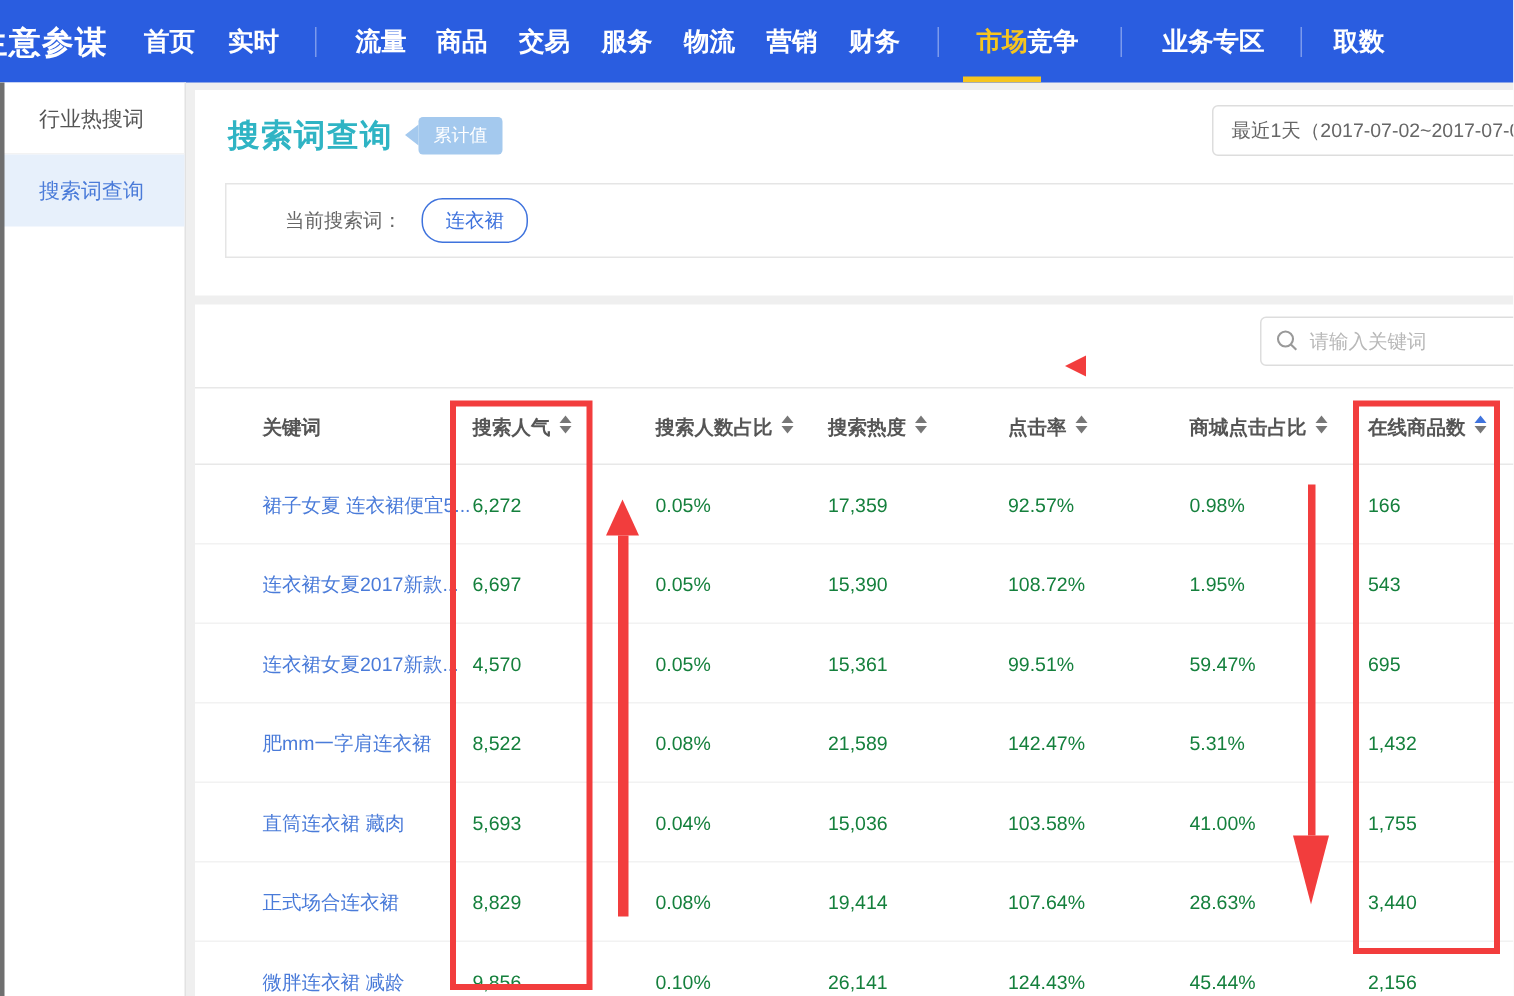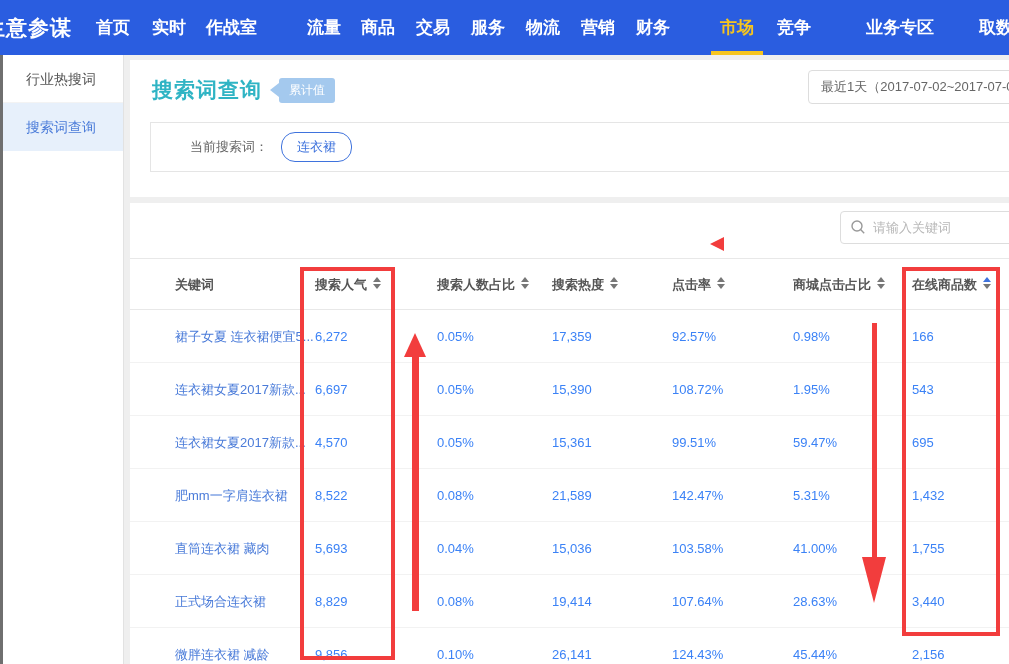--- a/index.html
+++ b/index.html
@@ -9,21 +9,21 @@
 
   
   .topnav { position:absolute; left:0; top:0; width:1009px; height:55px; background:#2a5de0;
             display:flex; align-items:center; color:#fff; overflow:hidden; }
   .brand { margin-left:-16px; font-size:21px; font-weight:bold; letter-spacing:1px; white-space:nowrap; cursor:pointer; }
   .nav-item { position:relative; font-size:17px; font-weight:bold; white-space:nowrap; cursor:pointer; height:55px; line-height:55px; }
   .nav-item.active { color:#f6c51f; }
   .nav-item.active::after { content:""; position:absolute; left:-9px; right:-9px; bottom:0; height:4px; background:#f6c51f; }
   .nav-sep { width:1px; height:20px; background:rgba(255,255,255,.38); align-self:center; }
   .m24{margin-left:24px}.m22{margin-left:22px}.m20{margin-left:20px}.m26{margin-left:26px}
-  .m21{margin-left:21px}.m25{margin-left:25px}.m23{margin-left:23px}.m28{margin-left:28px}.m27{margin-left:27px}
+  .m21{margin-left:21px}.m25{margin-left:25px}.m23{}.m28{margin-left:28px}.m27{margin-left:27px}
 
   
   .left-dark-strip { position:absolute; left:0; top:55px; width:3px; height:609px; background:#6f6f6f; z-index:3; }
   .sidebar { position:absolute; left:0; top:55px; width:124px; height:609px; background:#fff; border-right:1px solid #e2e2e2; z-index:2; }
   .side-item { height:48px; line-height:48px; padding-left:26px; font-size:14px; color:#555; cursor:pointer; border-bottom:1px solid #f3f3f3; }
   .side-item.active { background:#e7f0fb; color:#4a7bd9; border-bottom:none; }
 
   
   .card { position:absolute; background:#fff; }
   .header-card { left:130px; top:60px; width:890px; height:137px; }
@@ -48,21 +48,21 @@
 
   .thead { position:absolute; left:0; top:55px; width:890px; height:52px; border-top:1px solid #e8e8e8; border-bottom:1px solid #e8e8e8; }
   .th { position:absolute; top:0; height:52px; line-height:52px; font-size:13px; font-weight:bold; color:#555; white-space:nowrap; cursor:pointer; }
   .sort { display:inline-block; margin-left:6px; vertical-align:0px; }
   .sort i { display:block; width:0; height:0; border-left:4px solid transparent; border-right:4px solid transparent; }
   .sort .up { border-bottom:5px solid #777; margin-bottom:2px; }
   .sort .dn { border-top:5px solid #777; }
   .sorted-asc .sort .up { border-bottom-color:#3f73dd; }
 
   .trow { position:absolute; left:0; width:890px; height:53px; border-bottom:1px solid #f2f2f2; }
-  .td { position:absolute; top:0; height:53px; line-height:53px; font-size:13px; color:#3b82f6; white-space:nowrap; }
+  .td { position:absolute; top:0; height:53px; line-height:53px; font-size:13px; color:#15803d; white-space:nowrap; }
   .td.kw { color:#4a7bd9; cursor:pointer; }
   .c0{left:45px}.c1{left:185px}.c2{left:307px}.c3{left:422px}.c4{left:542px}.c5{left:663px}.c6{left:782px}
 
   
   .red-rect { position:absolute; border:4px solid #f23d3d; z-index:6; }
   .rect-1 { left:300px; top:267px; width:95px; height:393px; }
   .rect-2 { left:902px; top:267px; width:98px; height:369px; }
   .arrow-up { position:absolute; left:404px; top:333px; width:22px; z-index:6; }
   .arrow-up .head { width:0; height:0; border-left:11px solid transparent; border-right:11px solid transparent; border-bottom:24px solid #f23d3d; }
   .arrow-up .shaft { width:7px; height:254px; background:#f23d3d; margin:0 auto; }
@@ -74,21 +74,20 @@
 </style>
 </head>
 <body>
 
 <div class="page">
 
   <div class="topnav">
     <div class="brand">生意参谋</div>
     <div class="nav-item m24">首页</div>
     <div class="nav-item m22">实时</div>
-    <div class="nav-item m20">作战室</div>
     <div class="nav-sep m24"></div>
     <div class="nav-item m26">流量</div>
     <div class="nav-item m20">商品</div>
     <div class="nav-item m21">交易</div>
     <div class="nav-item m21">服务</div>
     <div class="nav-item m21">物流</div>
     <div class="nav-item m21">营销</div>
     <div class="nav-item m21">财务</div>
     <div class="nav-sep m25"></div>
     <div class="nav-item m25 active">市场</div>

